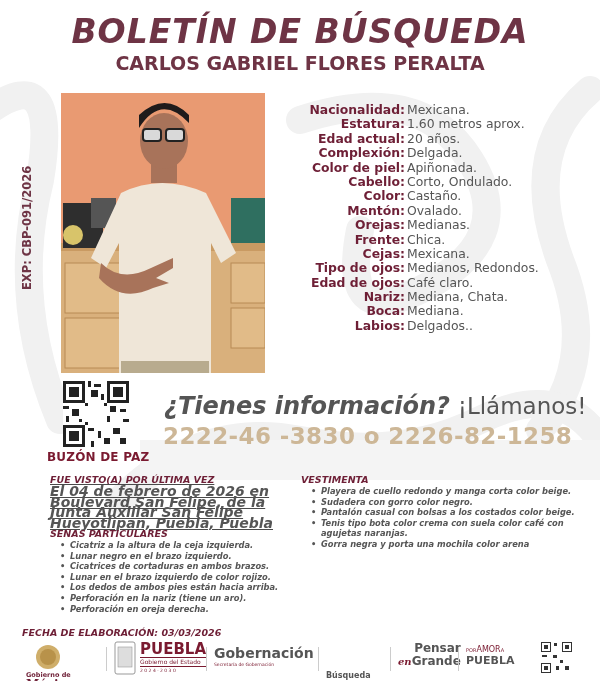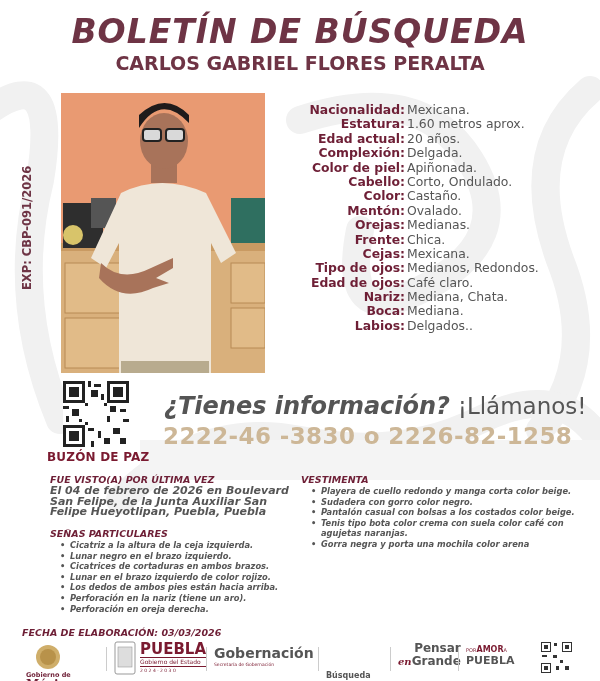--- a/index.html
+++ b/index.html
@@ -15,22 +15,22 @@
   .attr-row { display: flex; height: 14.4px; align-items: center; font-size: 12.4px; line-height: 14.4px; }
   .attr-label { width: 115px; text-align: right; font-weight: bold; color: #6e1f36; white-space: nowrap; }
   .attr-value { padding-left: 2px; color: #555; white-space: nowrap; }
   .qr { position: absolute; left: 63px; top: 381px; width: 66px; height: 66px; }
   .buzon { position: absolute; left: 47px; top: 450px; font-weight: bold; font-size: 12px; color: #7a1a30; letter-spacing: 0.2px; }
   .tienes { position: absolute; left: 148px; top: 392px; white-space: nowrap; font-size: 24px; color: #555; margin-left: 16px; }
   .tienes .bold { font-weight: bold; font-style: italic; color: #555; }
   .tienes .light { font-weight: normal; font-size: 23px; color: #555; }
   .phones { position: absolute; left: 163px; top: 423px; font-weight: bold; font-size: 23px; color: #cdb797; letter-spacing: 0.4px; white-space: nowrap; }
   .section-title { font-weight: bold; font-style: italic; font-size: 9.5px; color: #6e1f36; line-height: 12px; }
-  .section-text { font-weight: bold; font-style: italic; font-size: 11px; color: #555; line-height: 10.6px; }
-  .visto { position: absolute; left: 50px; top: 474px; width: 240px; }
+  .section-text { font-weight: bold; font-style: italic; font-size: 14px; color: #555; line-height: 10.6px; }
+  .visto { position: absolute; left: 50px; top: 474px; width: 240px; text-decoration: underline; }
   .senas { position: absolute; left: 50px; top: 528px; width: 250px; }
   .vest { position: absolute; left: 301px; top: 474px; width: 285px; }
   ul.bullets { list-style: none; padding-left: 10px; }
   ul.bullets li { position: relative; padding-left: 10px; font-weight: bold; font-style: italic; font-size: 8.3px; color: #555; line-height: 10.6px; }
   ul.bullets li::before { content: "•"; position: absolute; left: 0; font-style: normal; }
   .fecha { position: absolute; left: 22px; top: 627px; font-weight: bold; font-style: italic; font-size: 9.5px; color: #6e1f36; white-space: nowrap; }
   .logo { position: absolute; display: flex; align-items: center; }
   .sep { position: absolute; top: 647px; width: 1px; height: 24px; background: #ccc; }
 </style>
 </head>
@@ -263,21 +263,21 @@
 </div>
 <div class="sep" style="left:390px;"></div>
 
 <div class="logo" style="left:398px; top:642px; flex-direction:column; align-items:flex-end;">
   <div style="font-size:12px; font-weight:bold; color:#555; line-height:13px;">Pensar</div>
   <div style="font-size:12px; font-weight:bold; color:#555; line-height:13px;"><span style="font-family:'DejaVu Serif',serif; font-style:italic; color:#7a1a30; font-size:10px;">en</span><span>Grande</span></div>
 </div>
 <div class="sep" style="left:458px;"></div>
 
 <div class="logo" style="left:466px; top:645px; flex-direction:column; align-items:flex-start;">
-  <div style="font-size:8px; line-height:9px; color:#7a1a30;"><span style="font-size:5px;">POR</span><span style="font-weight:bold;">AMOR</span><span style="font-size:5px;">A</span></div>
+  <div style="font-size:8px; line-height:9px; color:#7a1a30;"><span style="font-size:5px;">POR</span><span style="font-weight:normal;">AMOR</span><span style="font-size:5px;">A</span></div>
   <div style="font-size:11px; font-weight:bold; color:#555; line-height:12px;">PUEBLA</div>
 </div>
 
 <svg style="position:absolute; left:541px; top:642px;" width="31" height="31" viewBox="0 0 21 21" shape-rendering="crispEdges">
   <rect width="21" height="21" fill="#fff"></rect>
   <g fill="#333">
     <rect x="0" y="0" width="7" height="7"></rect>
       <rect x="1" y="1" width="5" height="5" fill="#fff"></rect>
       <rect x="2" y="2" width="3" height="3"></rect>
     <rect x="14" y="0" width="7" height="7"></rect>

